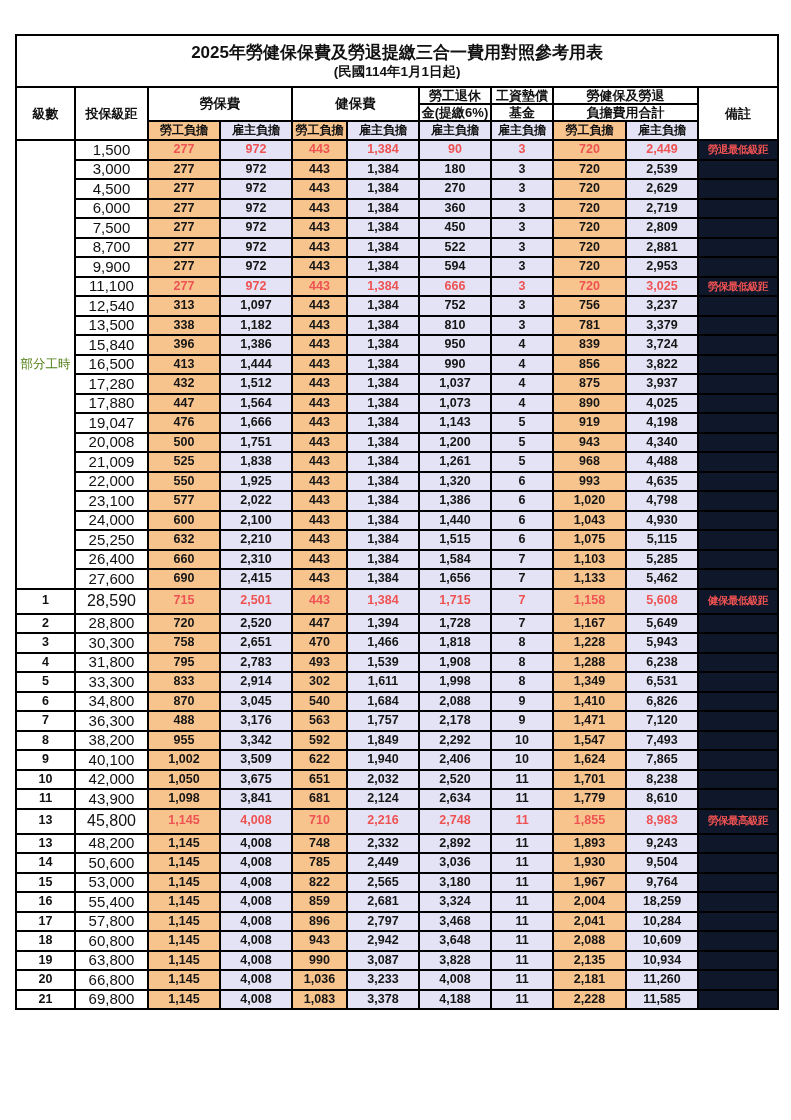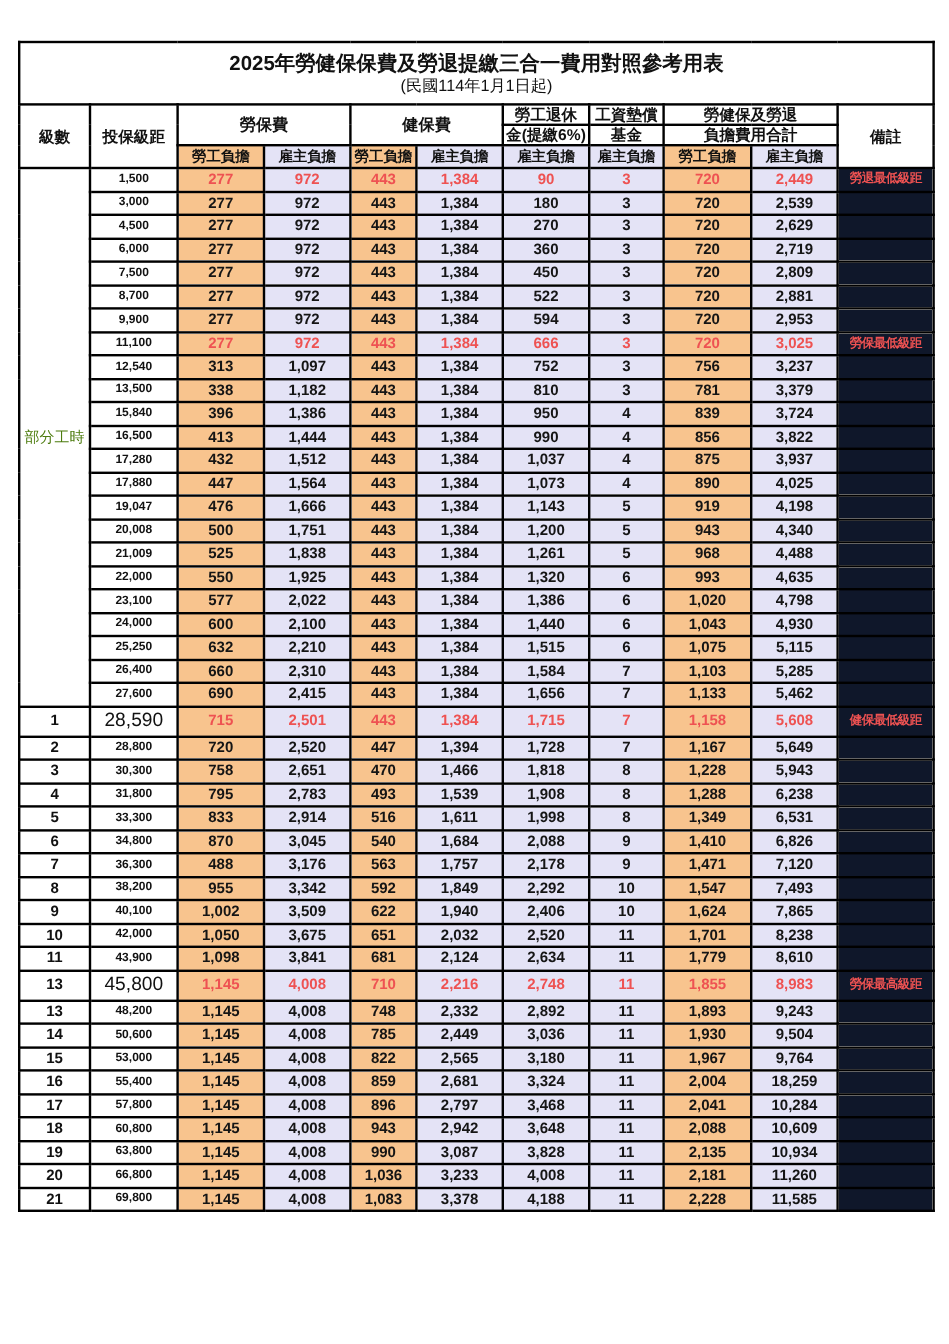--- a/index.html
+++ b/index.html
@@ -21,33 +21,33 @@
     vertical-align:middle;
     padding:0;
     line-height:1.05;
     overflow:hidden;
     white-space:nowrap;
     font-weight:600;
   }
   
   .title-cell{height:50px;border-bottom:2px solid #000;}
   .title-main{font-size:17px;font-weight:700;display:block;padding-top:2px;}
-  .title-sub{font-size:13.5px;font-weight:400;display:block;margin-top:3px;}
+  .title-sub{font-size:13.5px;font-weight:700;display:block;margin-top:3px;}
   
   .h-group{font-size:13px;font-weight:600;height:15px;}
   .h-span3{font-size:13.5px;}
   .h-sub{font-size:12px;font-weight:600;height:17px;}
   .bg-orange{background:#F8C48E;}
   .bg-lav{background:#E4E3F6;}
   
   tbody tr{height:19.5px;}
   tbody tr.big{height:25px;}
   td.level{font-size:12.5px;font-weight:600;background:#fff;}
   td.group-label{font-size:12.5px;font-weight:500;color:#4d7c0f;}
-  td.bracket{font-size:10px;font-weight:700;background:#fff;}
+  td.bracket{font-size:15px;font-weight:400;background:#fff;}
   tr.big td.bracket{font-size:16px;font-weight:400;}
   td.num{font-size:12.5px;color:#151515;}
   td.remark{font-size:10.5px;font-weight:700;color:#EE5252;background:#0f172a;letter-spacing:-0.5px;}
   tr.red td.num{color:#EE5252;}
 </style>
 </head>
 <body>
 
 <div class="page">
   <table>
@@ -425,21 +425,21 @@
           <td class="num bg-lav">8</td>
           <td class="num bg-orange">1,288</td>
           <td class="num bg-lav">6,238</td>
           <td class="remark"></td>
         </tr>
         <tr>
           <td class="level">5</td>
           <td class="bracket">33,300</td>
           <td class="num bg-orange">833</td>
           <td class="num bg-lav">2,914</td>
-          <td class="num bg-orange">516</td>
+          <td class="num bg-orange">302</td>
           <td class="num bg-lav">1,611</td>
           <td class="num bg-lav">1,998</td>
           <td class="num bg-lav">8</td>
           <td class="num bg-orange">1,349</td>
           <td class="num bg-lav">6,531</td>
           <td class="remark"></td>
         </tr>
         <tr>
           <td class="level">6</td>
           <td class="bracket">34,800</td>

